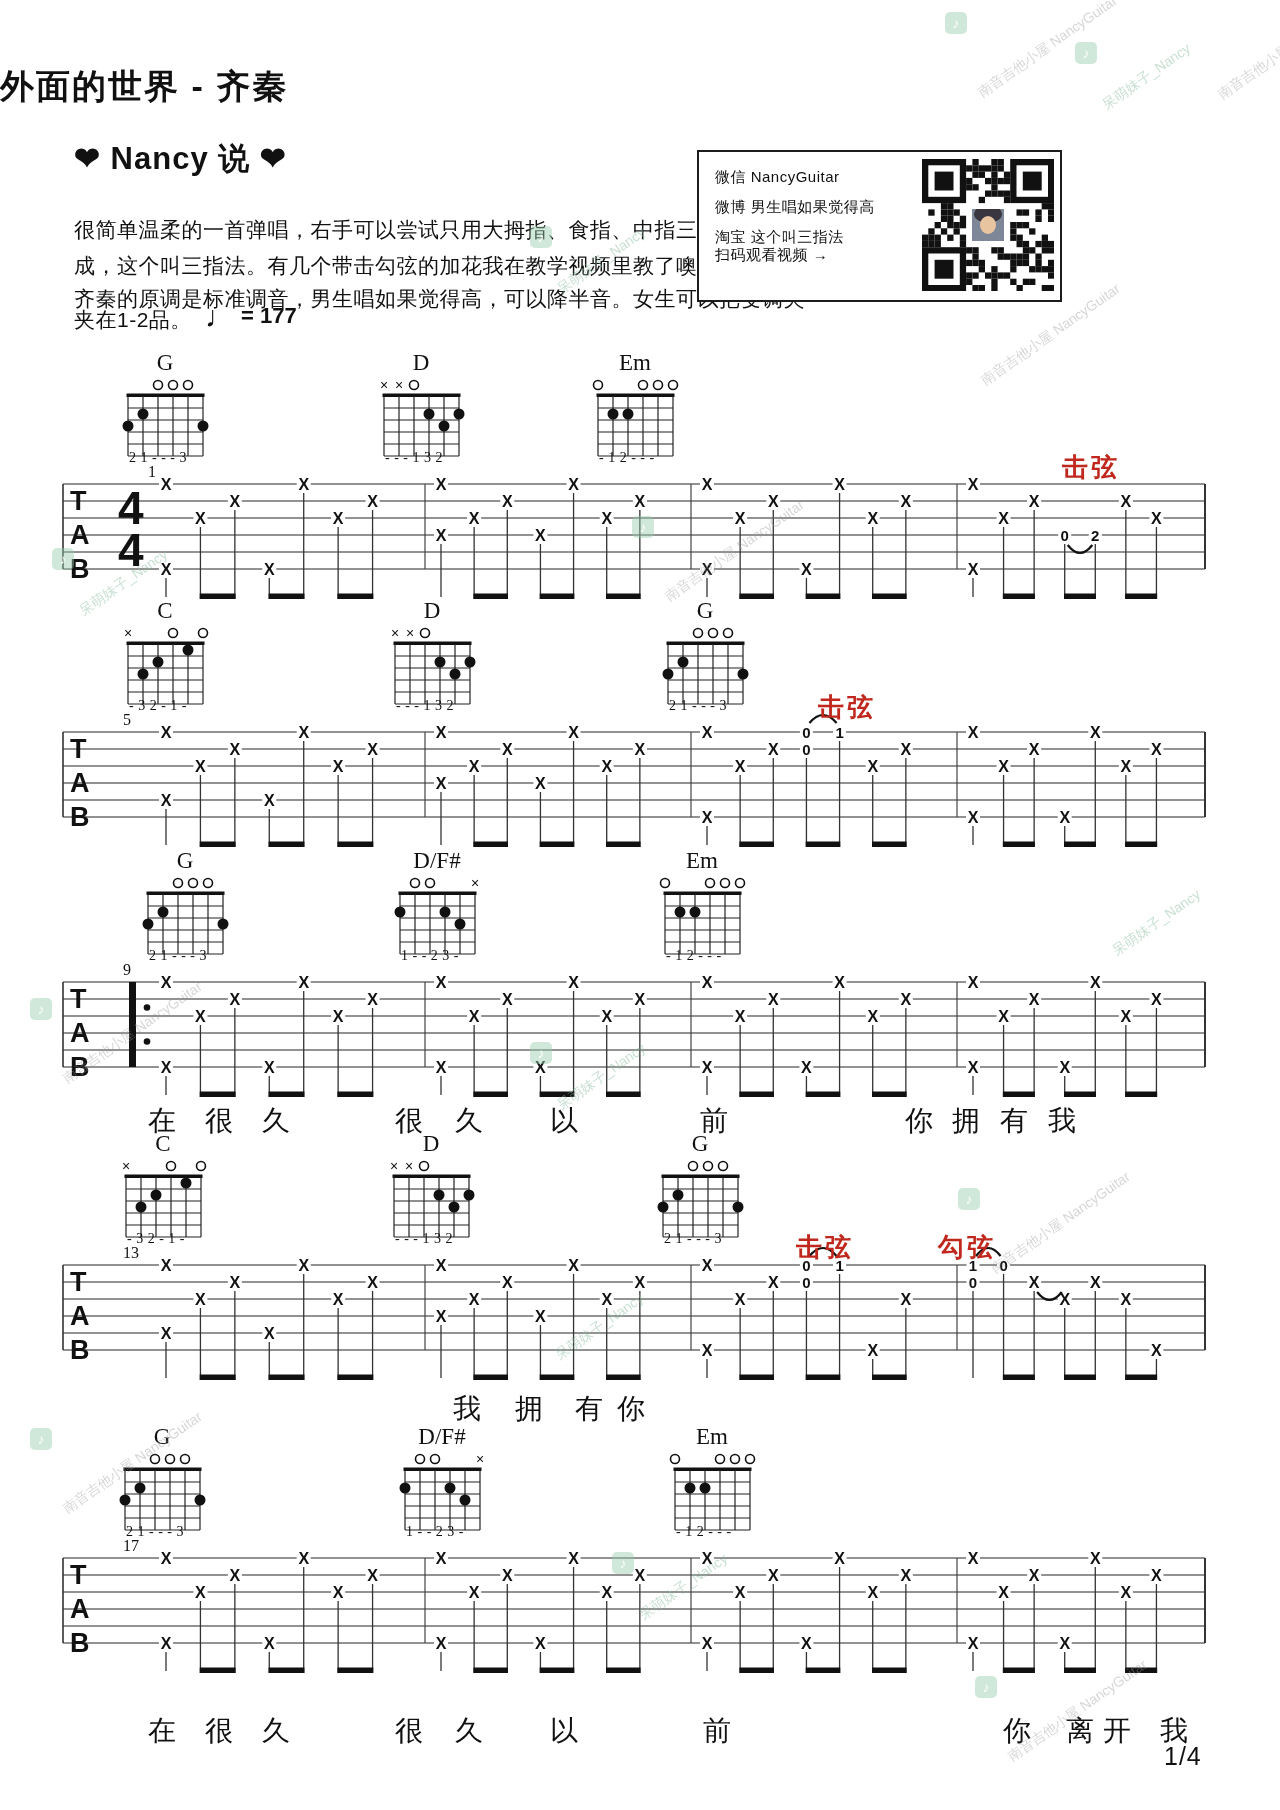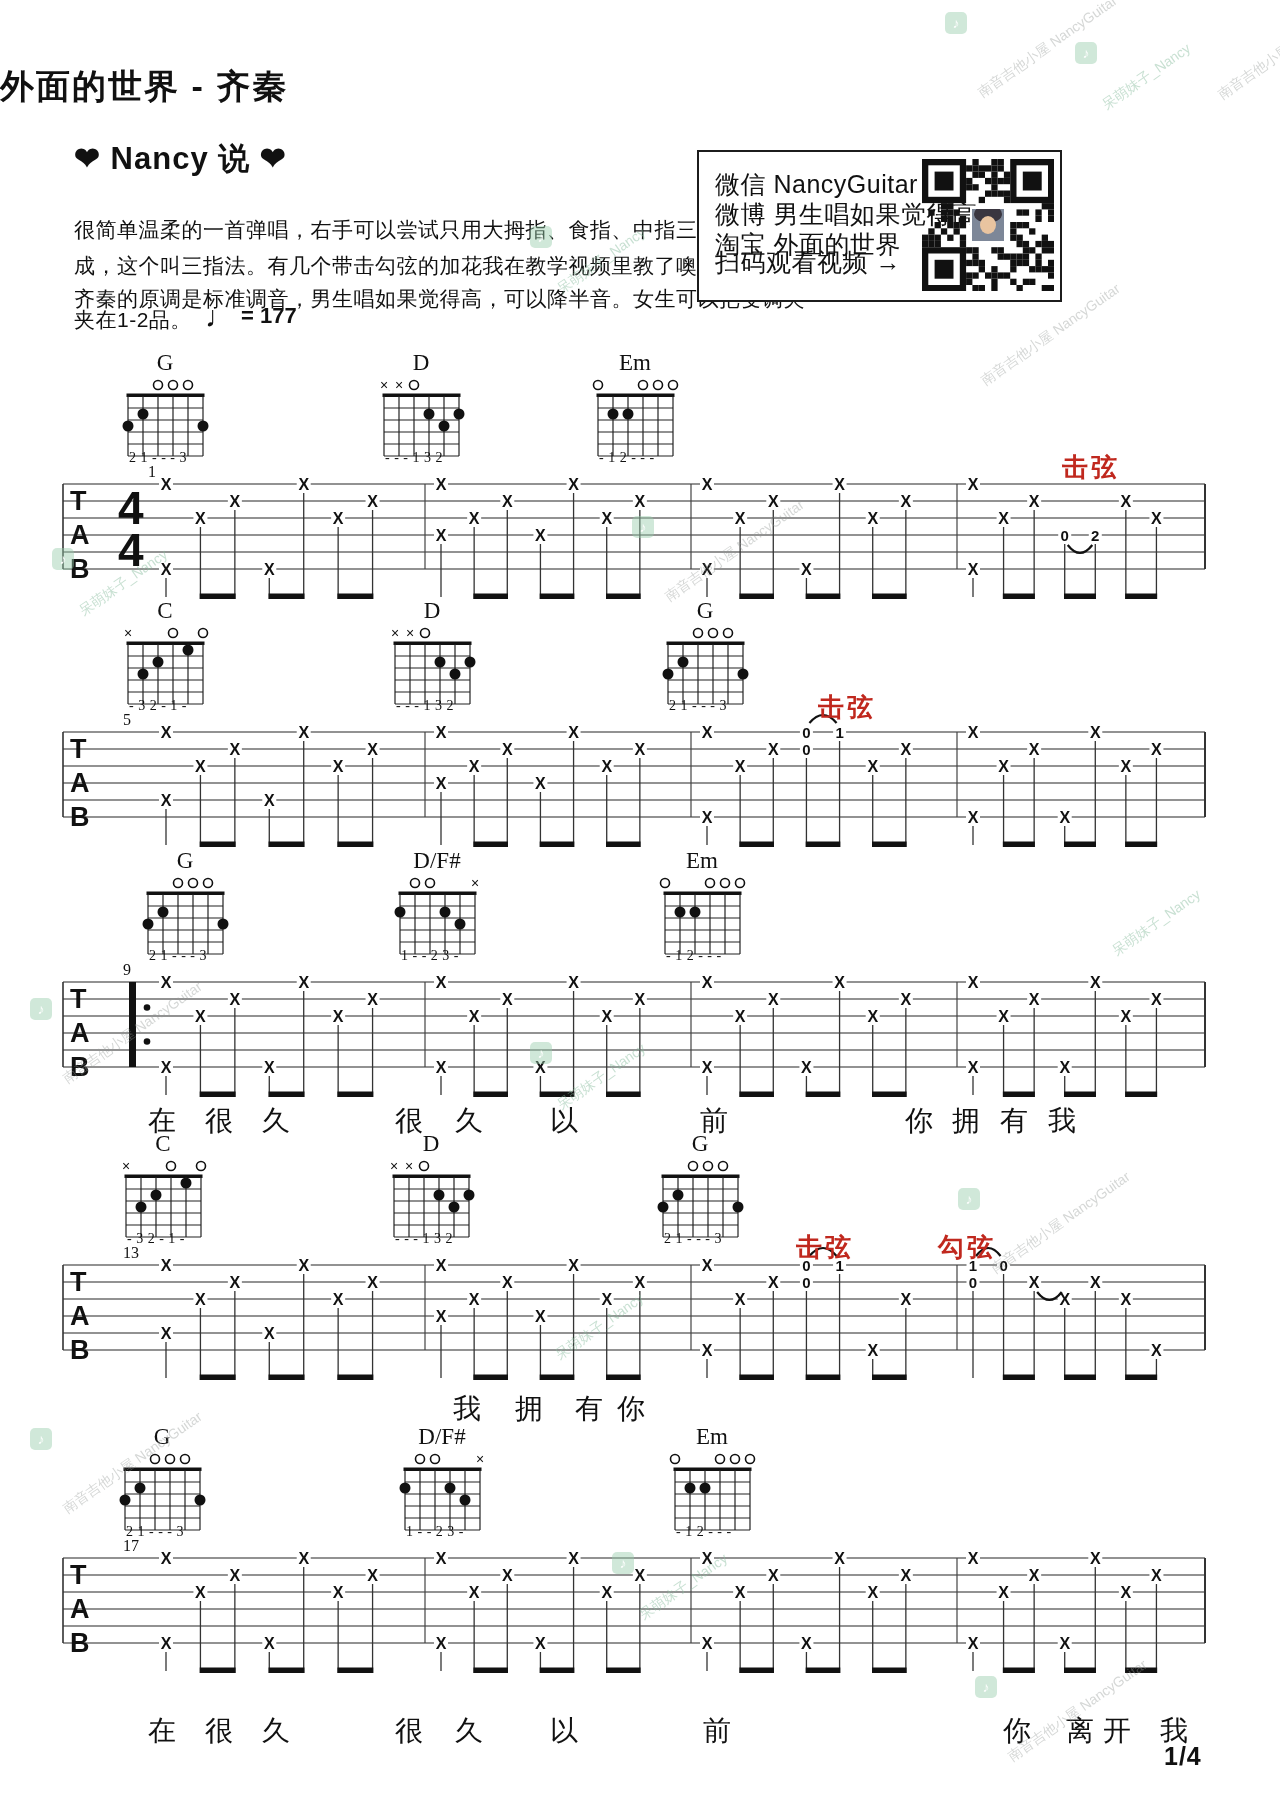--- a/index.html
+++ b/index.html
@@ -7,29 +7,29 @@
         font-family:"Liberation Sans",sans-serif;overflow:hidden;margin:0 auto;color:#111;}
   .title{position:absolute;top:64px;left:0;width:1114px;text-align:left;
          font-size:34px;font-weight:bold;letter-spacing:2px;}
   .nancy-header{position:absolute;left:74px;top:138px;font-size:31px;font-weight:bold;letter-spacing:1px;}
   .nancy-line{position:absolute;left:74px;font-size:21px;letter-spacing:0.5px;white-space:nowrap;}
   .l1{top:216px}.l2{top:252px}.l3{top:285px}.l4{top:306px}
   .tempo{position:absolute;left:205px;top:300px;font-size:22px;font-weight:bold;}
   .tempo .note{font-size:30px;vertical-align:-4px;margin-right:6px;}
   .contact-box{position:absolute;left:697px;top:150px;width:361px;height:148px;
                border:2.5px solid #1c1c1c;background:#fff;}
-  .contact-line{position:absolute;left:16px;font-size:25px;white-space:nowrap;letter-spacing:0.5px;}
+  .contact-line{position:absolute;left:16px;font-size:15px;white-space:nowrap;letter-spacing:0.5px;}
   .c1{top:16px}.c2{top:46px}.c3{top:76px}.c4{top:94px}
   .qr{position:absolute;right:6px;top:7px;width:132px;height:132px;}
   .qr-photo{position:absolute;left:48px;top:48px;width:36px;height:36px;background:#7d8798;
             border:2px solid #fff;box-sizing:border-box;overflow:hidden;}
   .qr-photo .hair{position:absolute;left:2px;top:-4px;width:28px;height:18px;background:#3a3640;border-radius:50%;}
   .qr-photo .face{position:absolute;left:8px;top:7px;width:16px;height:18px;background:#e9c4a0;border-radius:50%;}
   .score{position:absolute;left:0;top:0;}
-  .page-number{position:absolute;left:1164px;top:1742px;font-size:25px;font-weight:bold;letter-spacing:1px;}
+  .page-number{position:absolute;left:1164px;top:1742px;font-size:25px;font-weight:normal;letter-spacing:1px;}
   .wm{position:absolute;font-size:14px;white-space:nowrap;transform:rotate(-35deg);pointer-events:none;}
   .wm-green{color:rgba(140,190,160,0.48);}
   .wm-gray{color:rgba(150,155,152,0.40);}
   .wm-logo{position:absolute;width:22px;height:22px;border-radius:5px;background:rgba(150,205,170,0.45);
            color:rgba(255,255,255,0.95);font-size:14px;text-align:center;line-height:22px;pointer-events:none;}
 </style>
 </head>
 <body>
 
 <div class="page">
@@ -41,21 +41,21 @@
   <div class="nancy-line l2">成，这个叫三指法。有几个带击勾弦的加花我在教学视频里教了噢，记得去看。</div>
   <div class="nancy-line l3">齐秦的原调是标准调音，男生唱如果觉得高，可以降半音。女生可以把变调夹</div>
   <div class="nancy-line l4">夹在1-2品。</div>
   <div class="tempo">
     <span class="note">♩</span><span>=  177</span>
   </div>
 
   <div class="contact-box">
     <div class="contact-line c1">微信 NancyGuitar</div>
     <div class="contact-line c2">微博 男生唱如果觉得高</div>
-    <div class="contact-line c3">淘宝 外面的世界</div>
+    <div class="contact-line c3">淘宝 这个叫三指法</div>
     <div class="contact-line c4">扫码观看视频 →</div>
     <div class="qr">
       <svg id="qr-svg" width="132" height="132">
           <rect x="50.4" y="0" width="6.3" height="6.3" fill="#111"></rect>
           <rect x="69.3" y="0" width="6.3" height="6.3" fill="#111"></rect>
           <rect x="75.6" y="0" width="6.3" height="6.3" fill="#111"></rect>
           <rect x="44.1" y="6.3" width="6.3" height="6.3" fill="#111"></rect>
           <rect x="50.4" y="6.3" width="6.3" height="6.3" fill="#111"></rect>
           <rect x="56.699999999999996" y="6.3" width="6.3" height="6.3" fill="#111"></rect>
           <rect x="63" y="6.3" width="6.3" height="6.3" fill="#111"></rect>

